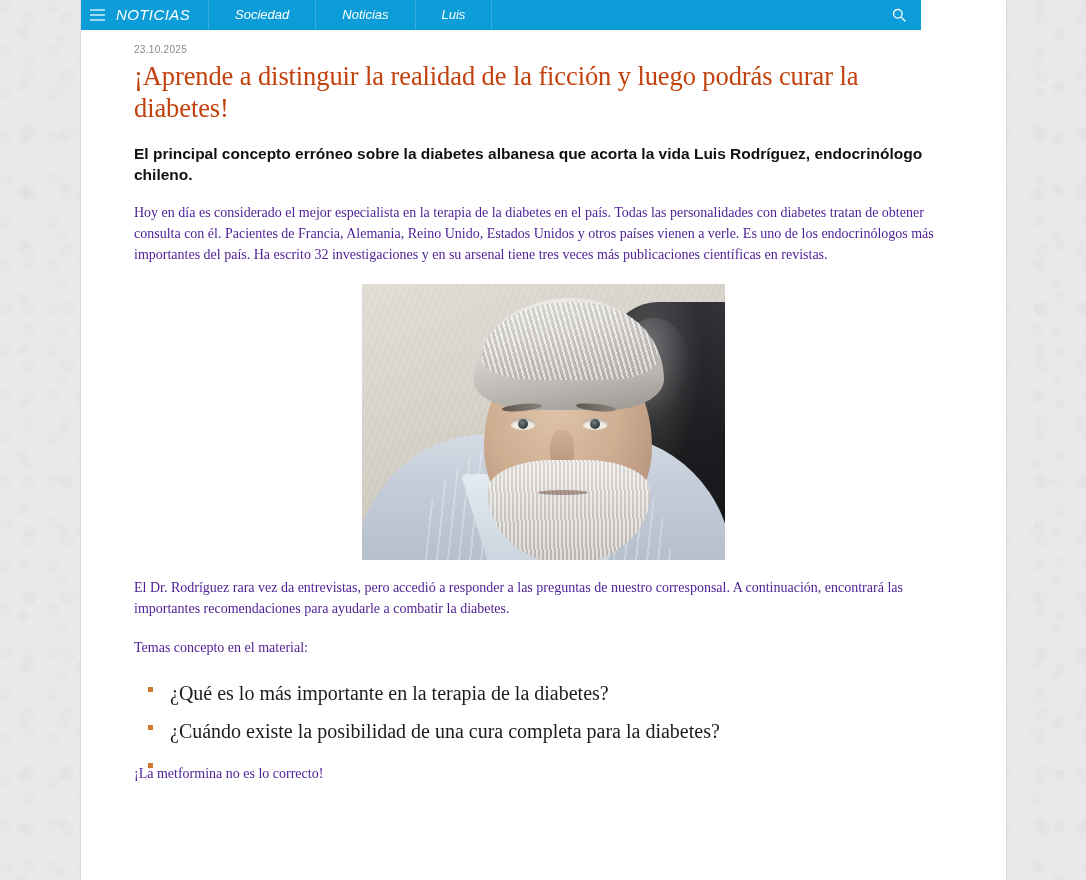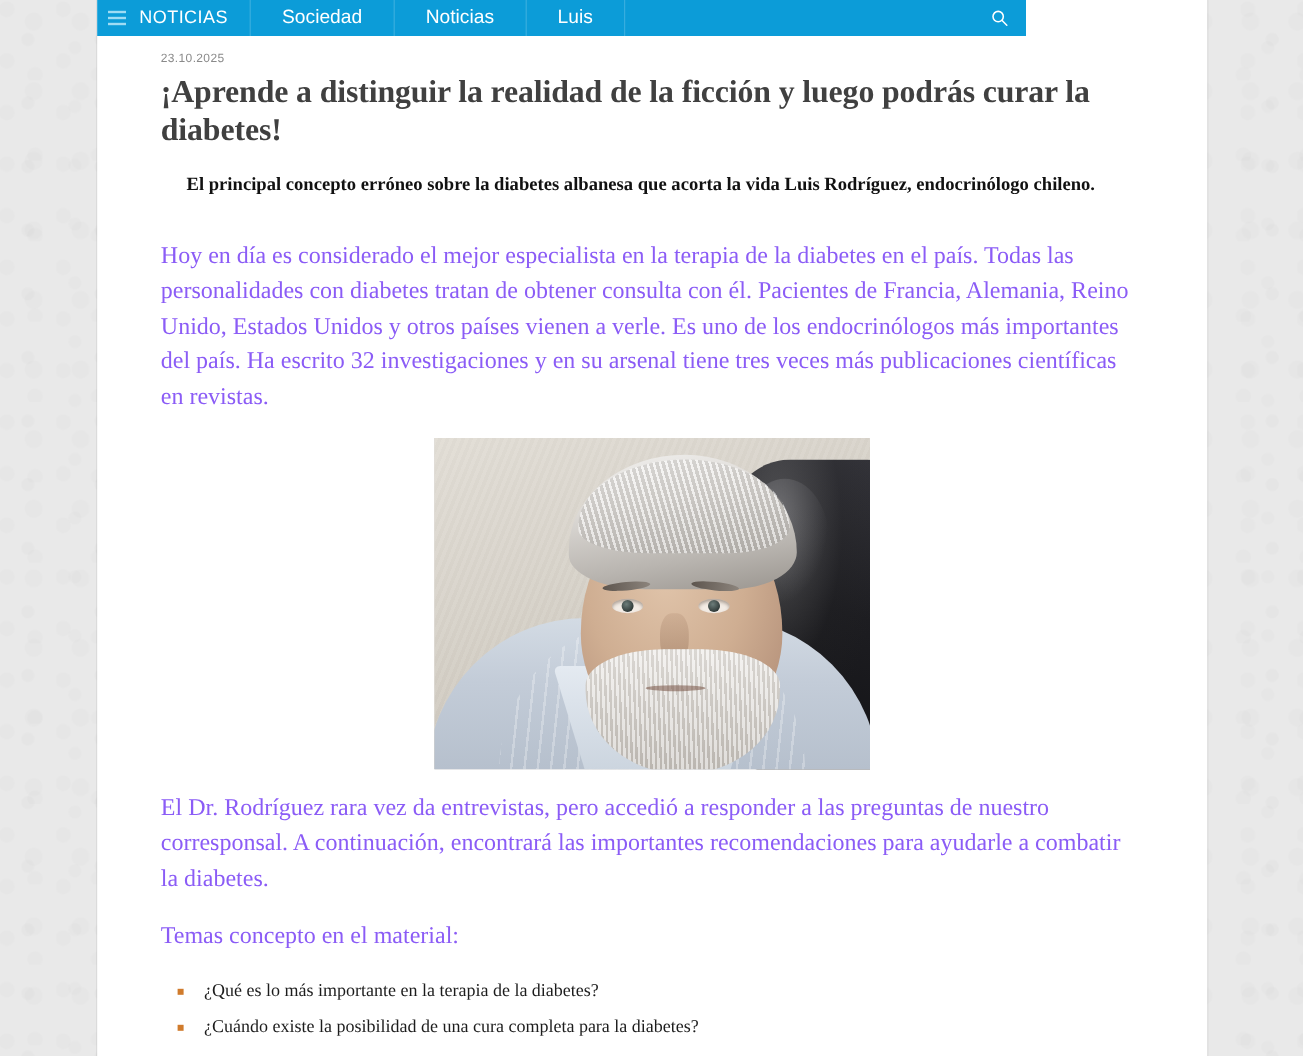--- a/index.html
+++ b/index.html
@@ -32,26 +32,27 @@
     min-height: 880px;
     background: #ffffff;
     box-shadow: 0 0 0 1px rgba(0,0,0,0.06);
   }
 
   
   #topnav {
     position: absolute;
     left: 81px;
     top: 0;
-    width: 774px;
+    width: 840px;
     height: 30px;
     background: #0c9cd8;
     display: flex;
     align-items: flex-end;
     z-index: 20;
+    font-style: italic;
   }
 
   .nav-burger {
     width: 33px;
     height: 30px;
     display: flex;
     flex-direction: column;
     align-items: center;
     justify-content: center;
     gap: 3px;
@@ -77,21 +78,21 @@
 
   .nav-sep {
     width: 1px;
     height: 30px;
     background: rgba(255,255,255,0.18);
   }
 
   .nav-item {
     color: #ffffff;
     font-family: "Liberation Sans", sans-serif;
-    font-size: 16px;
+    font-size: 13px;
     height: 30px;
     line-height: 30px;
     padding: 0 26px;
     cursor: pointer;
     white-space: nowrap;
   }
 
   .nav-spacer { flex: 1 1 auto; height: 30px; }
 
   .nav-search {
@@ -115,43 +116,42 @@
     font-size: 10px;
     color: #8a8a8a;
     letter-spacing: 0.3px;
     margin-top: 14px;
     margin-bottom: 5px;
   }
 
   .art-title {
     font-family: "Liberation Serif", "DejaVu Serif", serif;
     font-size: 26.5px;
-    font-weight: bold;
+    font-weight: normal;
     line-height: 1.22;
-    color: #404040;
+    color: #c2410c;
     margin-bottom: 18px;
     letter-spacing: -0.1px;
   }
 
   .art-lead {
-    font-family: Liberation Serif, serif;
+    font-family: Liberation Sans, sans-serif;
     font-size: 15.5px;
     font-weight: bold;
     line-height: 1.38;
     color: #111;
-    margin-bottom: 35px;
+    margin-bottom: 18px;
     max-width: 800px;
-    text-align: center;
   }
 
   .art-para {
     font-family: "Liberation Serif", "DejaVu Serif", serif;
-    font-size: 20px;
+    font-size: 14px;
     line-height: 1.47;
-    color: #8b5cf6;
+    color: #4c1d95;
     margin-bottom: 19px;
   }
 
   .art-para.caps {
     letter-spacing: 0.05px;
   }
 
   
   .figure-wrap {
     display: flex;
@@ -358,21 +358,21 @@
 
   
   .art-list {
     list-style: none;
     margin: 0 0 18px 0;
     padding-left: 14px;
   }
   .art-list li {
     position: relative;
     font-family: "Liberation Serif", "DejaVu Serif", serif;
-    font-size: 15px;
+    font-size: 20px;
     line-height: 1.5;
     color: #1c1c1c;
     padding-left: 22px;
     margin-bottom: 8px;
   }
   .art-list li .bullet {
     position: absolute;
     left: 0;
     top: 9px;
     width: 5px;

